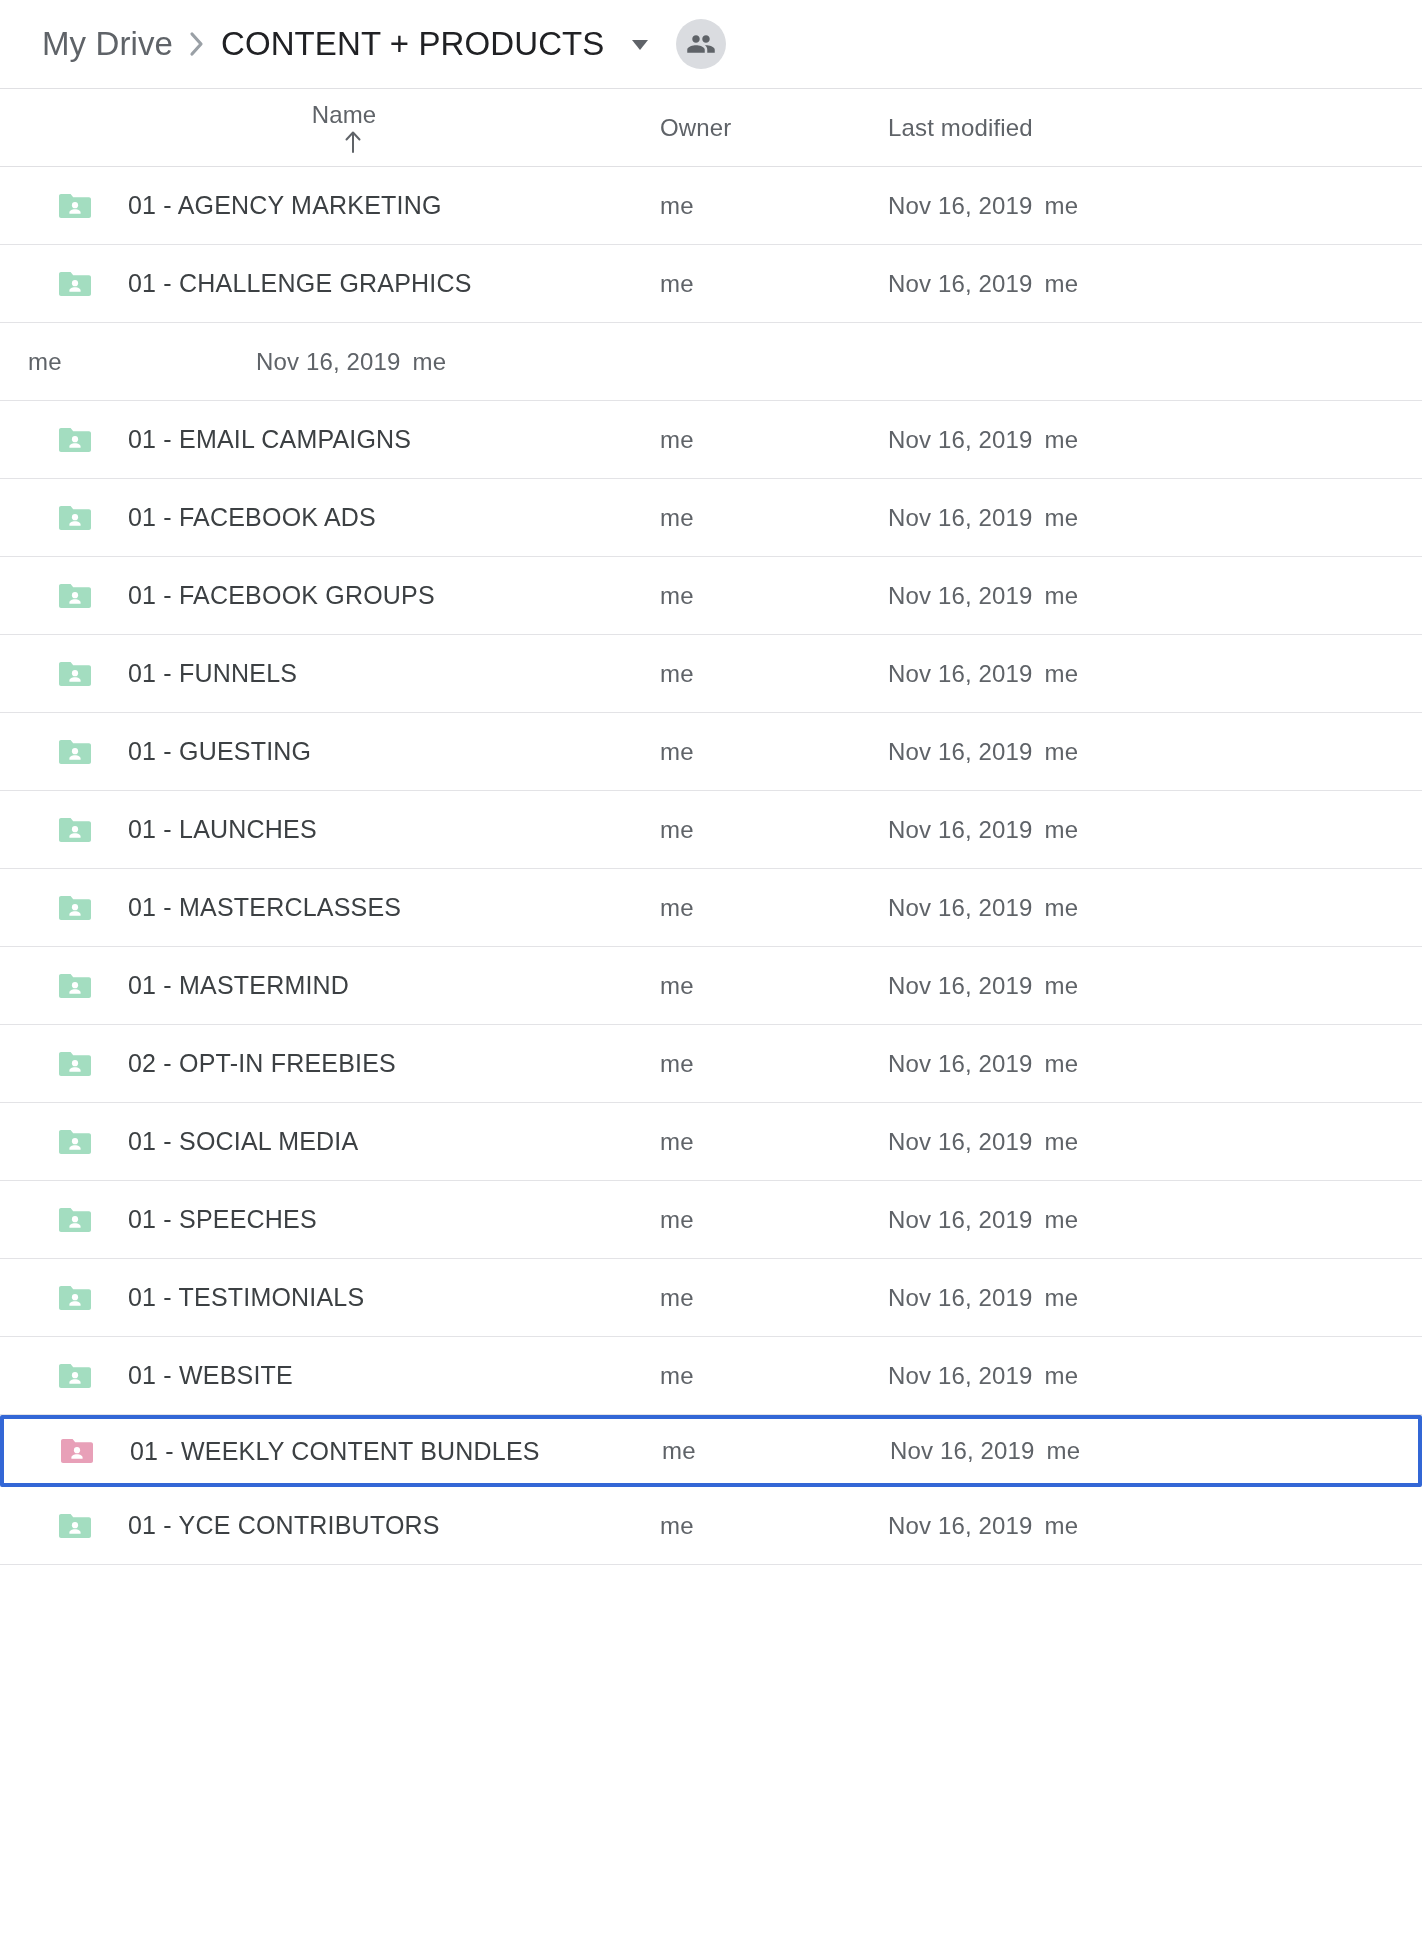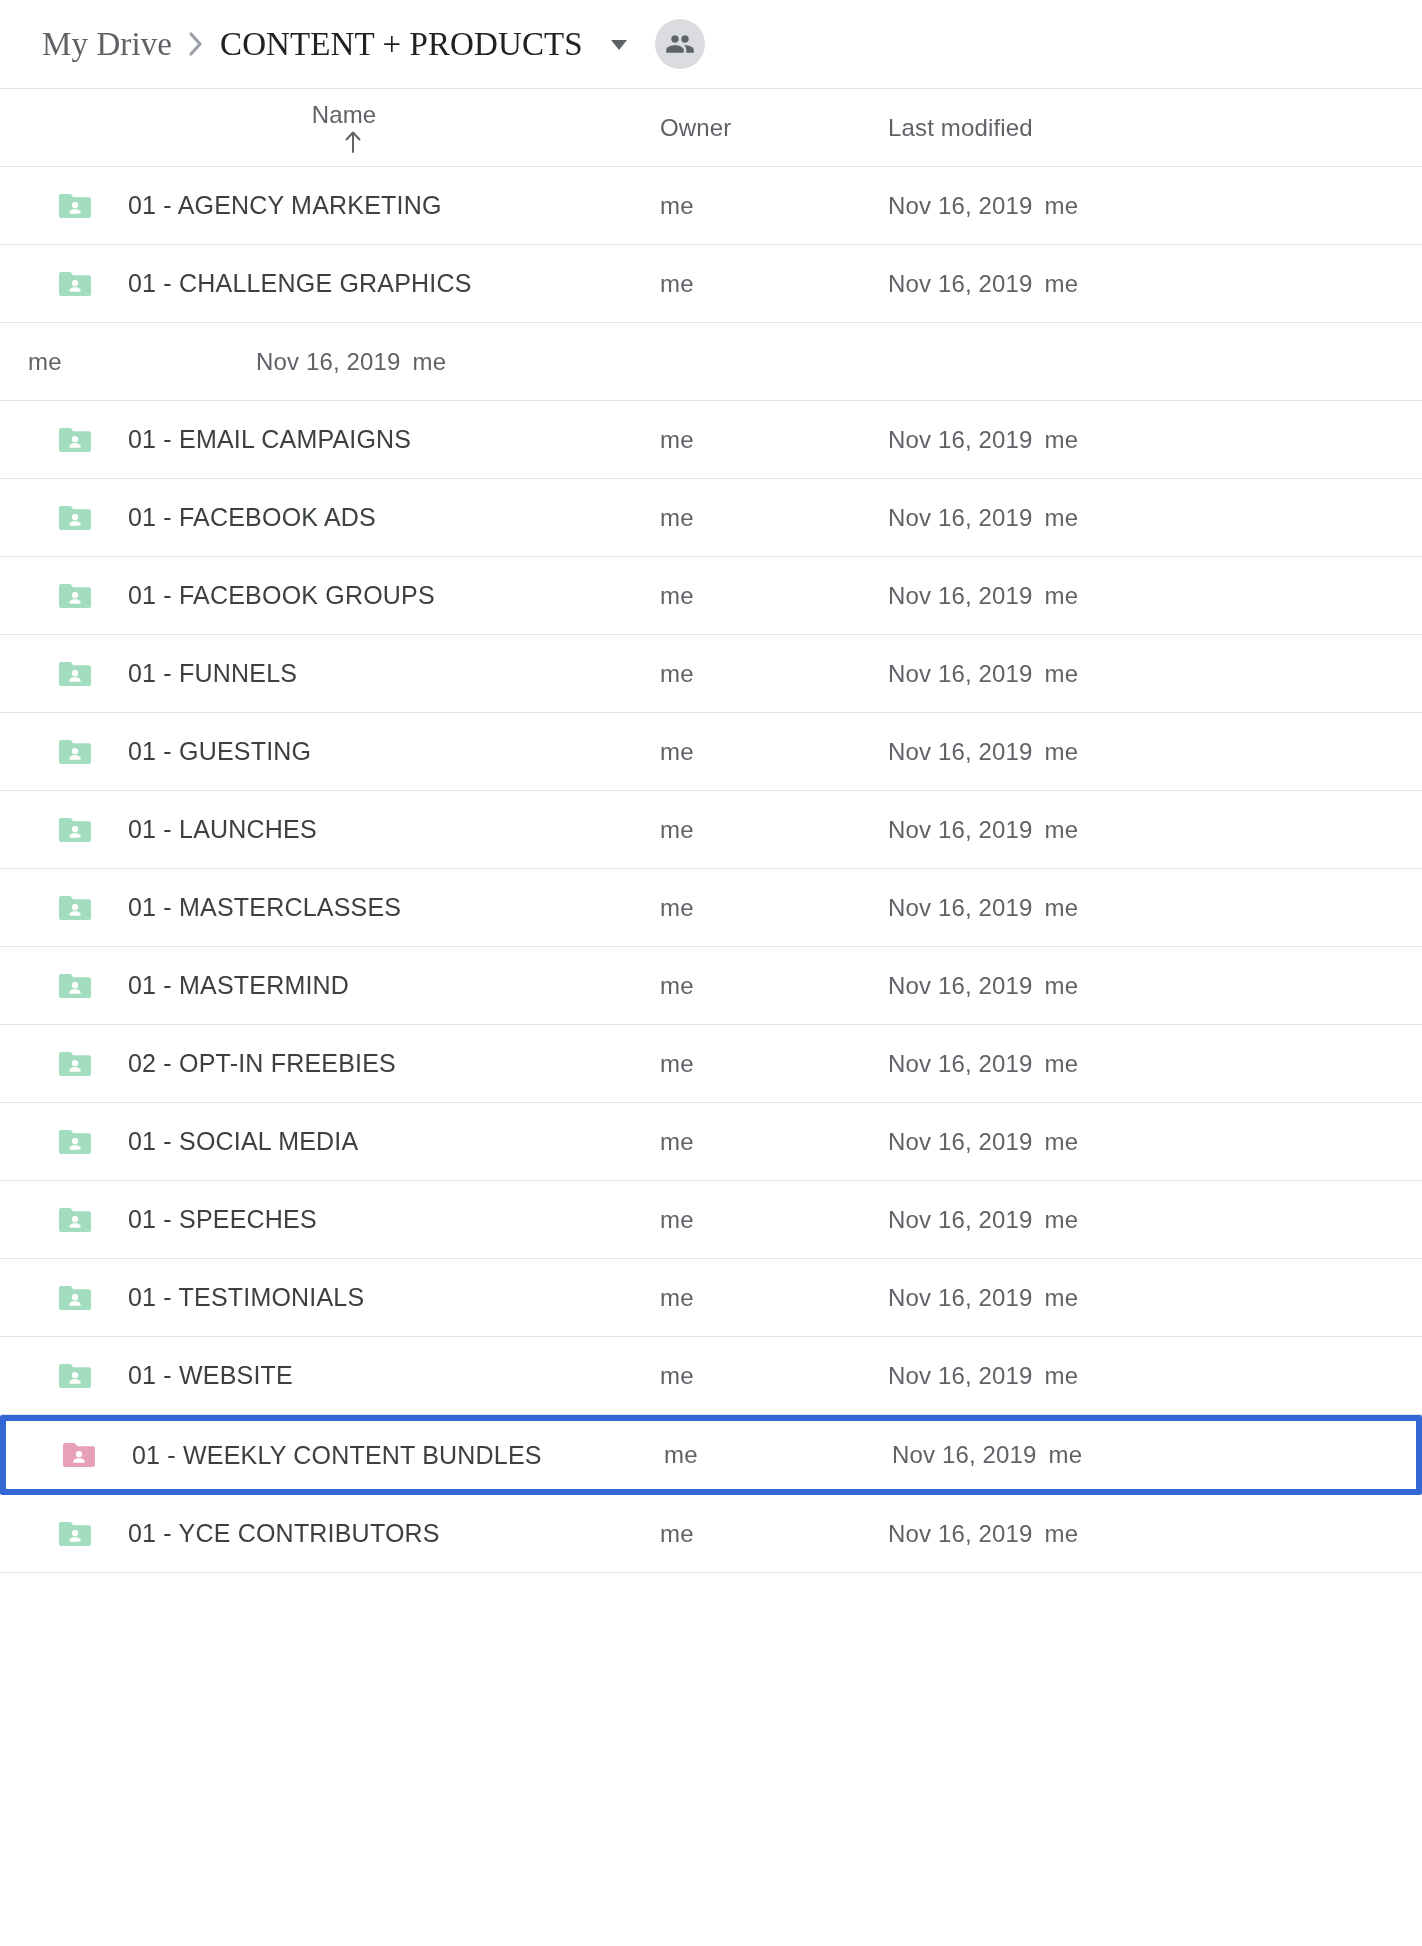--- a/index.html
+++ b/index.html
@@ -18,21 +18,20 @@
     display: flex;
     align-items: center;
     padding-left: 42px;
     border-bottom: 1px solid #e0e0e3;
   }
   .crumb {
     font-size: 33px;
     font-weight: 400;
     letter-spacing: .1px;
     white-space: nowrap;
-    font-family: Liberation Serif, serif;
   }
   .crumb-parent { color: #5f6368; }
   .crumb-current { color: #202124; }
   .crumb-sep {
     width: 48px;
     display: flex;
     align-items: center;
     justify-content: center;
     color: #9aa0a6;
   }
@@ -90,24 +89,24 @@
   .file-row {
     height: 78px;
     display: flex;
     align-items: center;
     padding-left: 28px;
     border-bottom: 1px solid #e3e3e6;
     position: relative;
     background: #ffffff;
   }
   .file-row.selected {
-    border: 6px solid #fca5a5;
+    border: 4px solid #fca5a5;
     border-radius: 2px;
     padding-left: 26px;
-    height: 80px;
+    height: 72px;
   }
 
   .row-name {
     width: 632px;
     display: flex;
     align-items: center;
     min-width: 0;
   }
   .folder-icon {
     width: 34px;

